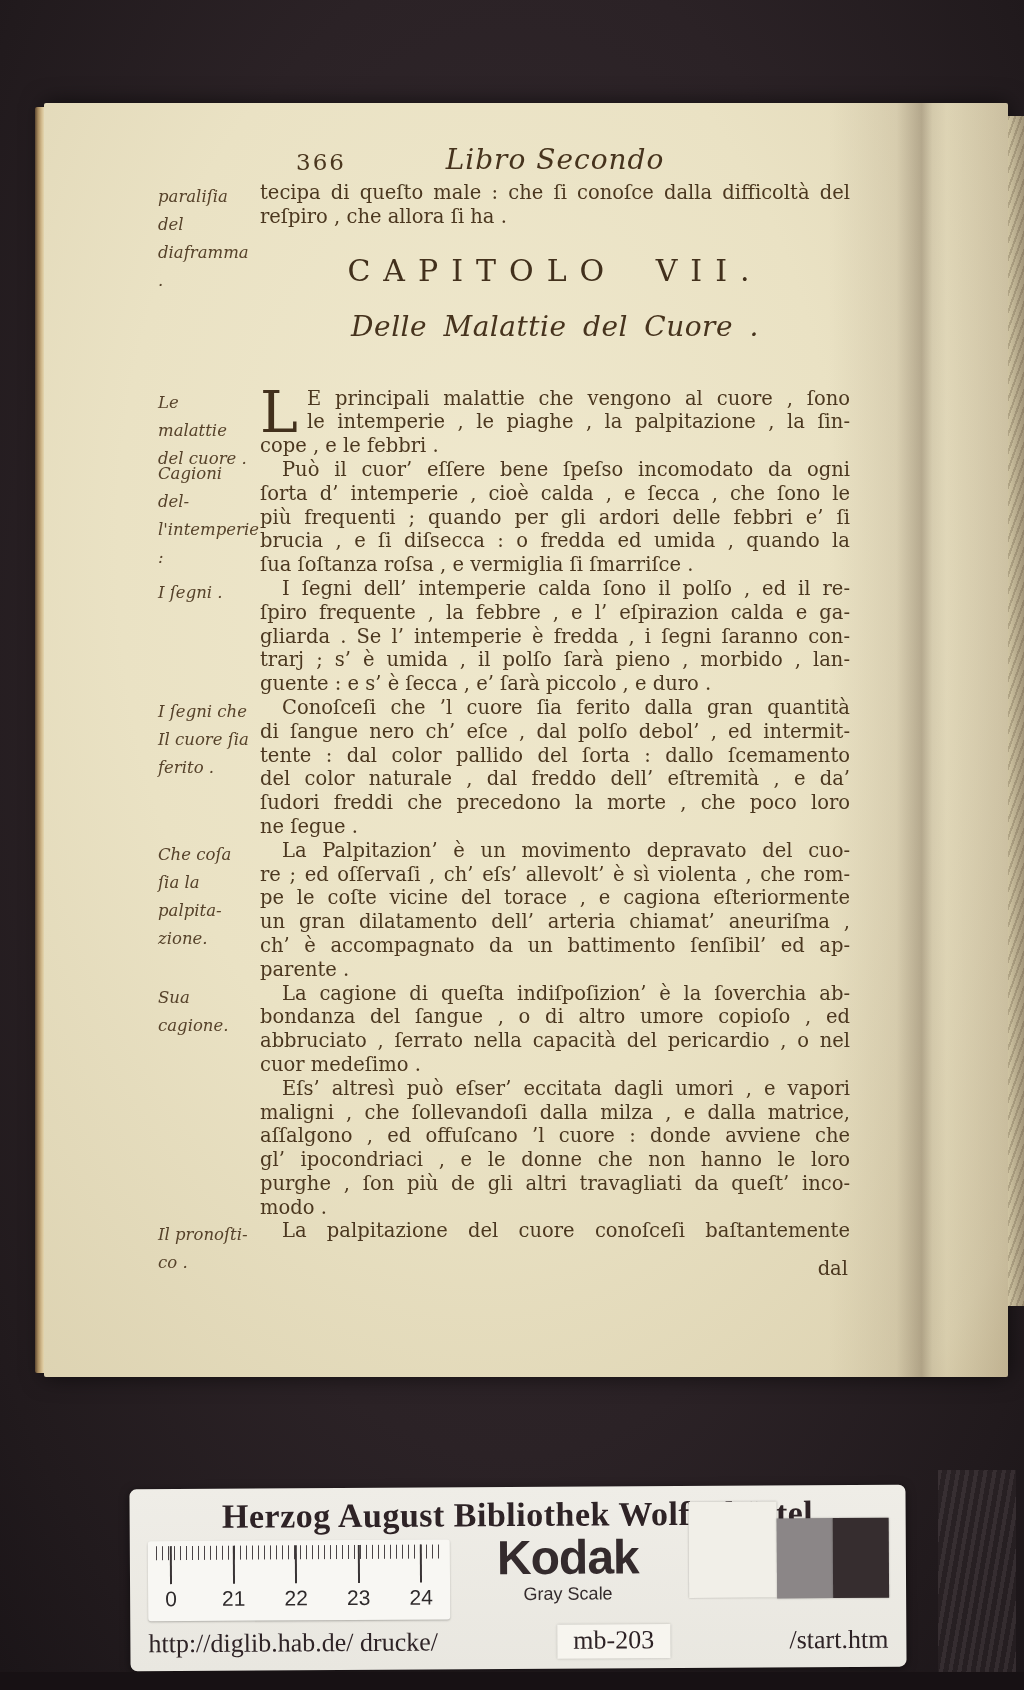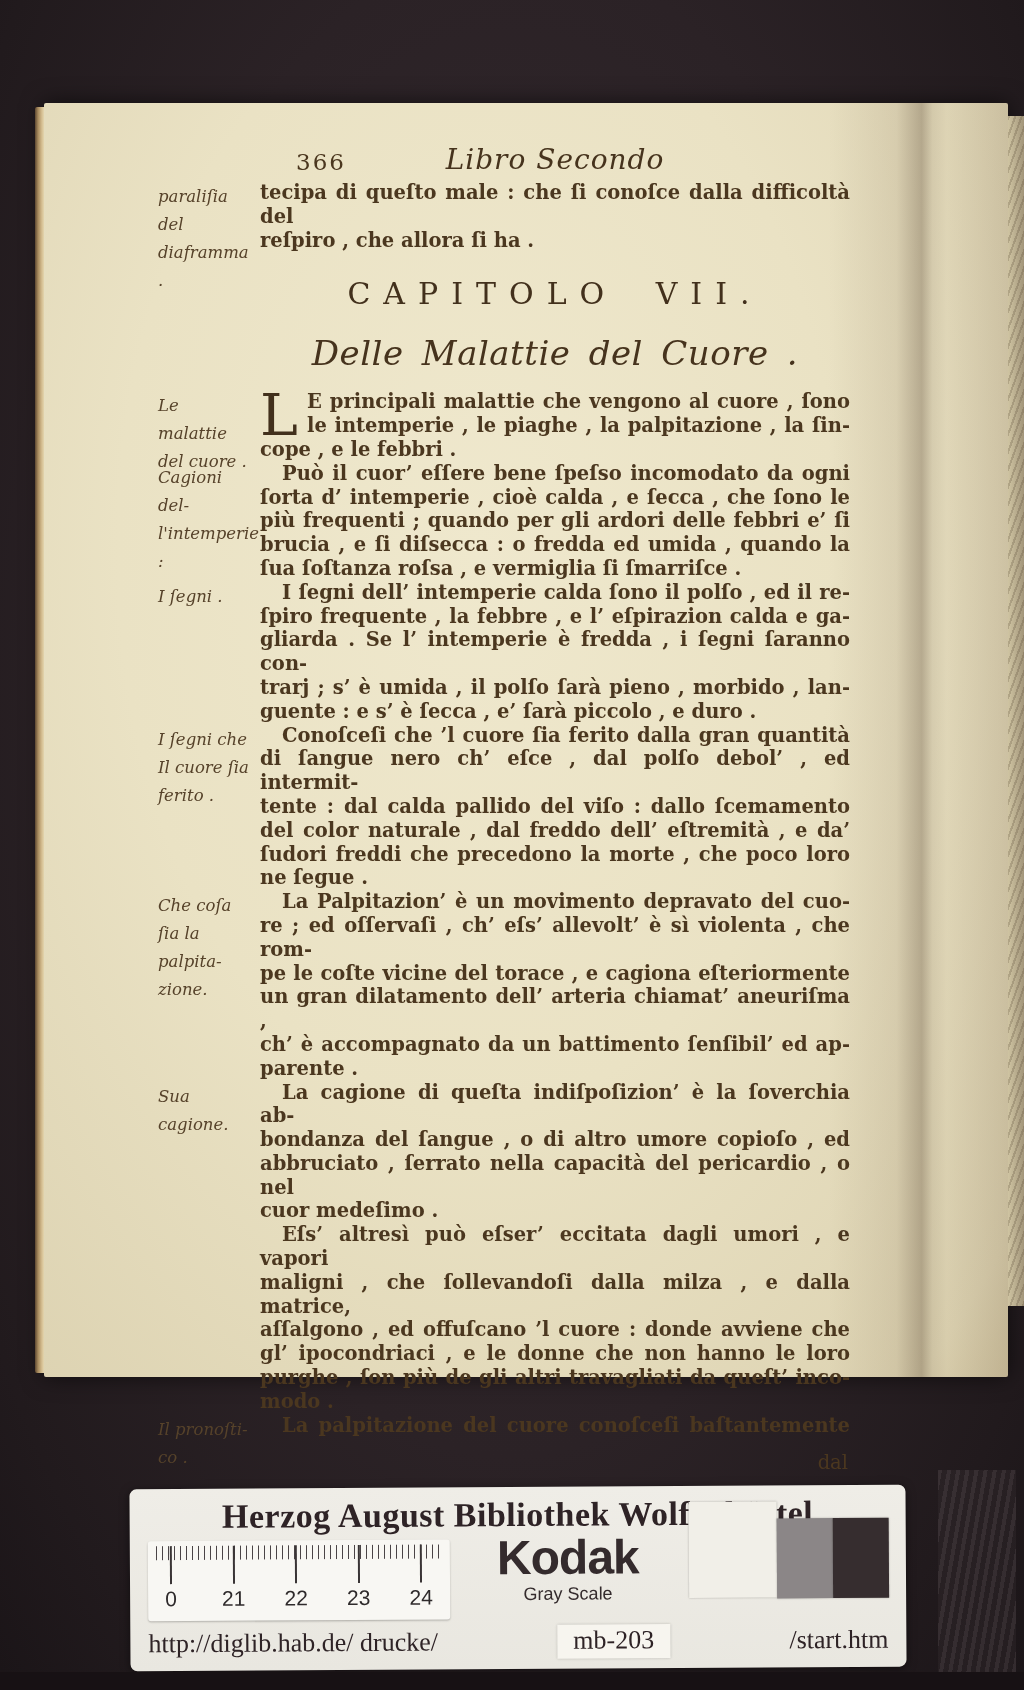--- a/index.html
+++ b/index.html
@@ -44,32 +44,31 @@
   .running-title{display:block;text-align:center;font-style:italic;font-size:28px;letter-spacing:1px;color:#46331d;}
   .para{position:relative;}
   .margin-note{
     position:absolute;left:-102px;top:2px;width:94px;
     font-style:italic;font-size:16.5px;line-height:28px;color:#56422a;
   }
   .lines .line{
     font-size:19.5px;line-height:23.8px;
     text-align:justify;text-align-last:justify;
     white-space:normal;
-    font-weight:bold;
   }
   .lines .line.end{text-align-last:left;}
   .para.indent .lines .line:first-child{text-indent:22px;}
   .fragment{margin-top:2px;margin-bottom:10px;}
   .chapter-heading{
     text-align:center;font-size:30px;letter-spacing:13px;word-spacing:16px;
     color:#42301c;margin:24px 0 22px 0;
   }
   .chapter-subtitle{
-    text-align:center;font-style:italic;font-size:34px;letter-spacing:.5px;word-spacing:7px;
-    color:#46331d;margin-bottom:17px;
+    text-align:center;font-style:italic;font-size:28px;letter-spacing:.5px;word-spacing:7px;
+    color:#46331d;margin-bottom:44px;
   }
   .dropcap-para .dropcap{
     position:absolute;left:0px;top:3px;font-size:57px;line-height:44px;color:#42301c;
   }
   .dropcap-para .lines .line:nth-child(1),
   .dropcap-para .lines .line:nth-child(2){margin-left:47px;}
   .catchword-row{text-align:right;padding-right:2px;margin-top:14px;}
   .catchword{font-size:19.5px;}
   
   .label{
@@ -173,21 +172,21 @@
               <div class="line">gliarda . Se l’ intemperie è fredda , i ſegni ſaranno con-</div>
               <div class="line">trarj ; s’ è umida , il polſo ſarà pieno , morbido , lan-</div>
               <div class="line end">guente :  e s’ è ſecca , e’ ſarà piccolo , e duro .</div>
             </div>
           </div>
           <div class="para indent">
             <div class="margin-note">I ſegni che Il cuore ſia ferito .</div>
             <div class="lines">
               <div class="line">Conoſceſi che ’l cuore ſia ferito dalla gran quantità</div>
               <div class="line">di ſangue nero ch’ eſce , dal polſo debol’ , ed intermit-</div>
-              <div class="line">tente :  dal calda pallido del viſo :  dallo ſcemamento</div>
+              <div class="line">tente :  dal color pallido del ſorta :  dallo ſcemamento</div>
               <div class="line">del color naturale , dal freddo dell’ eſtremità , e da’</div>
               <div class="line">ſudori freddi che precedono la morte , che poco loro</div>
               <div class="line end">ne ſegue .</div>
             </div>
           </div>
           <div class="para indent">
             <div class="margin-note">Che coſa ſia la palpita- zione.</div>
             <div class="lines">
               <div class="line">La Palpitazion’ è un movimento depravato del cuo-</div>
               <div class="line">re ; ed oſſervaſi , ch’ eſs’ allevolt’ è sì violenta , che rom-</div>

